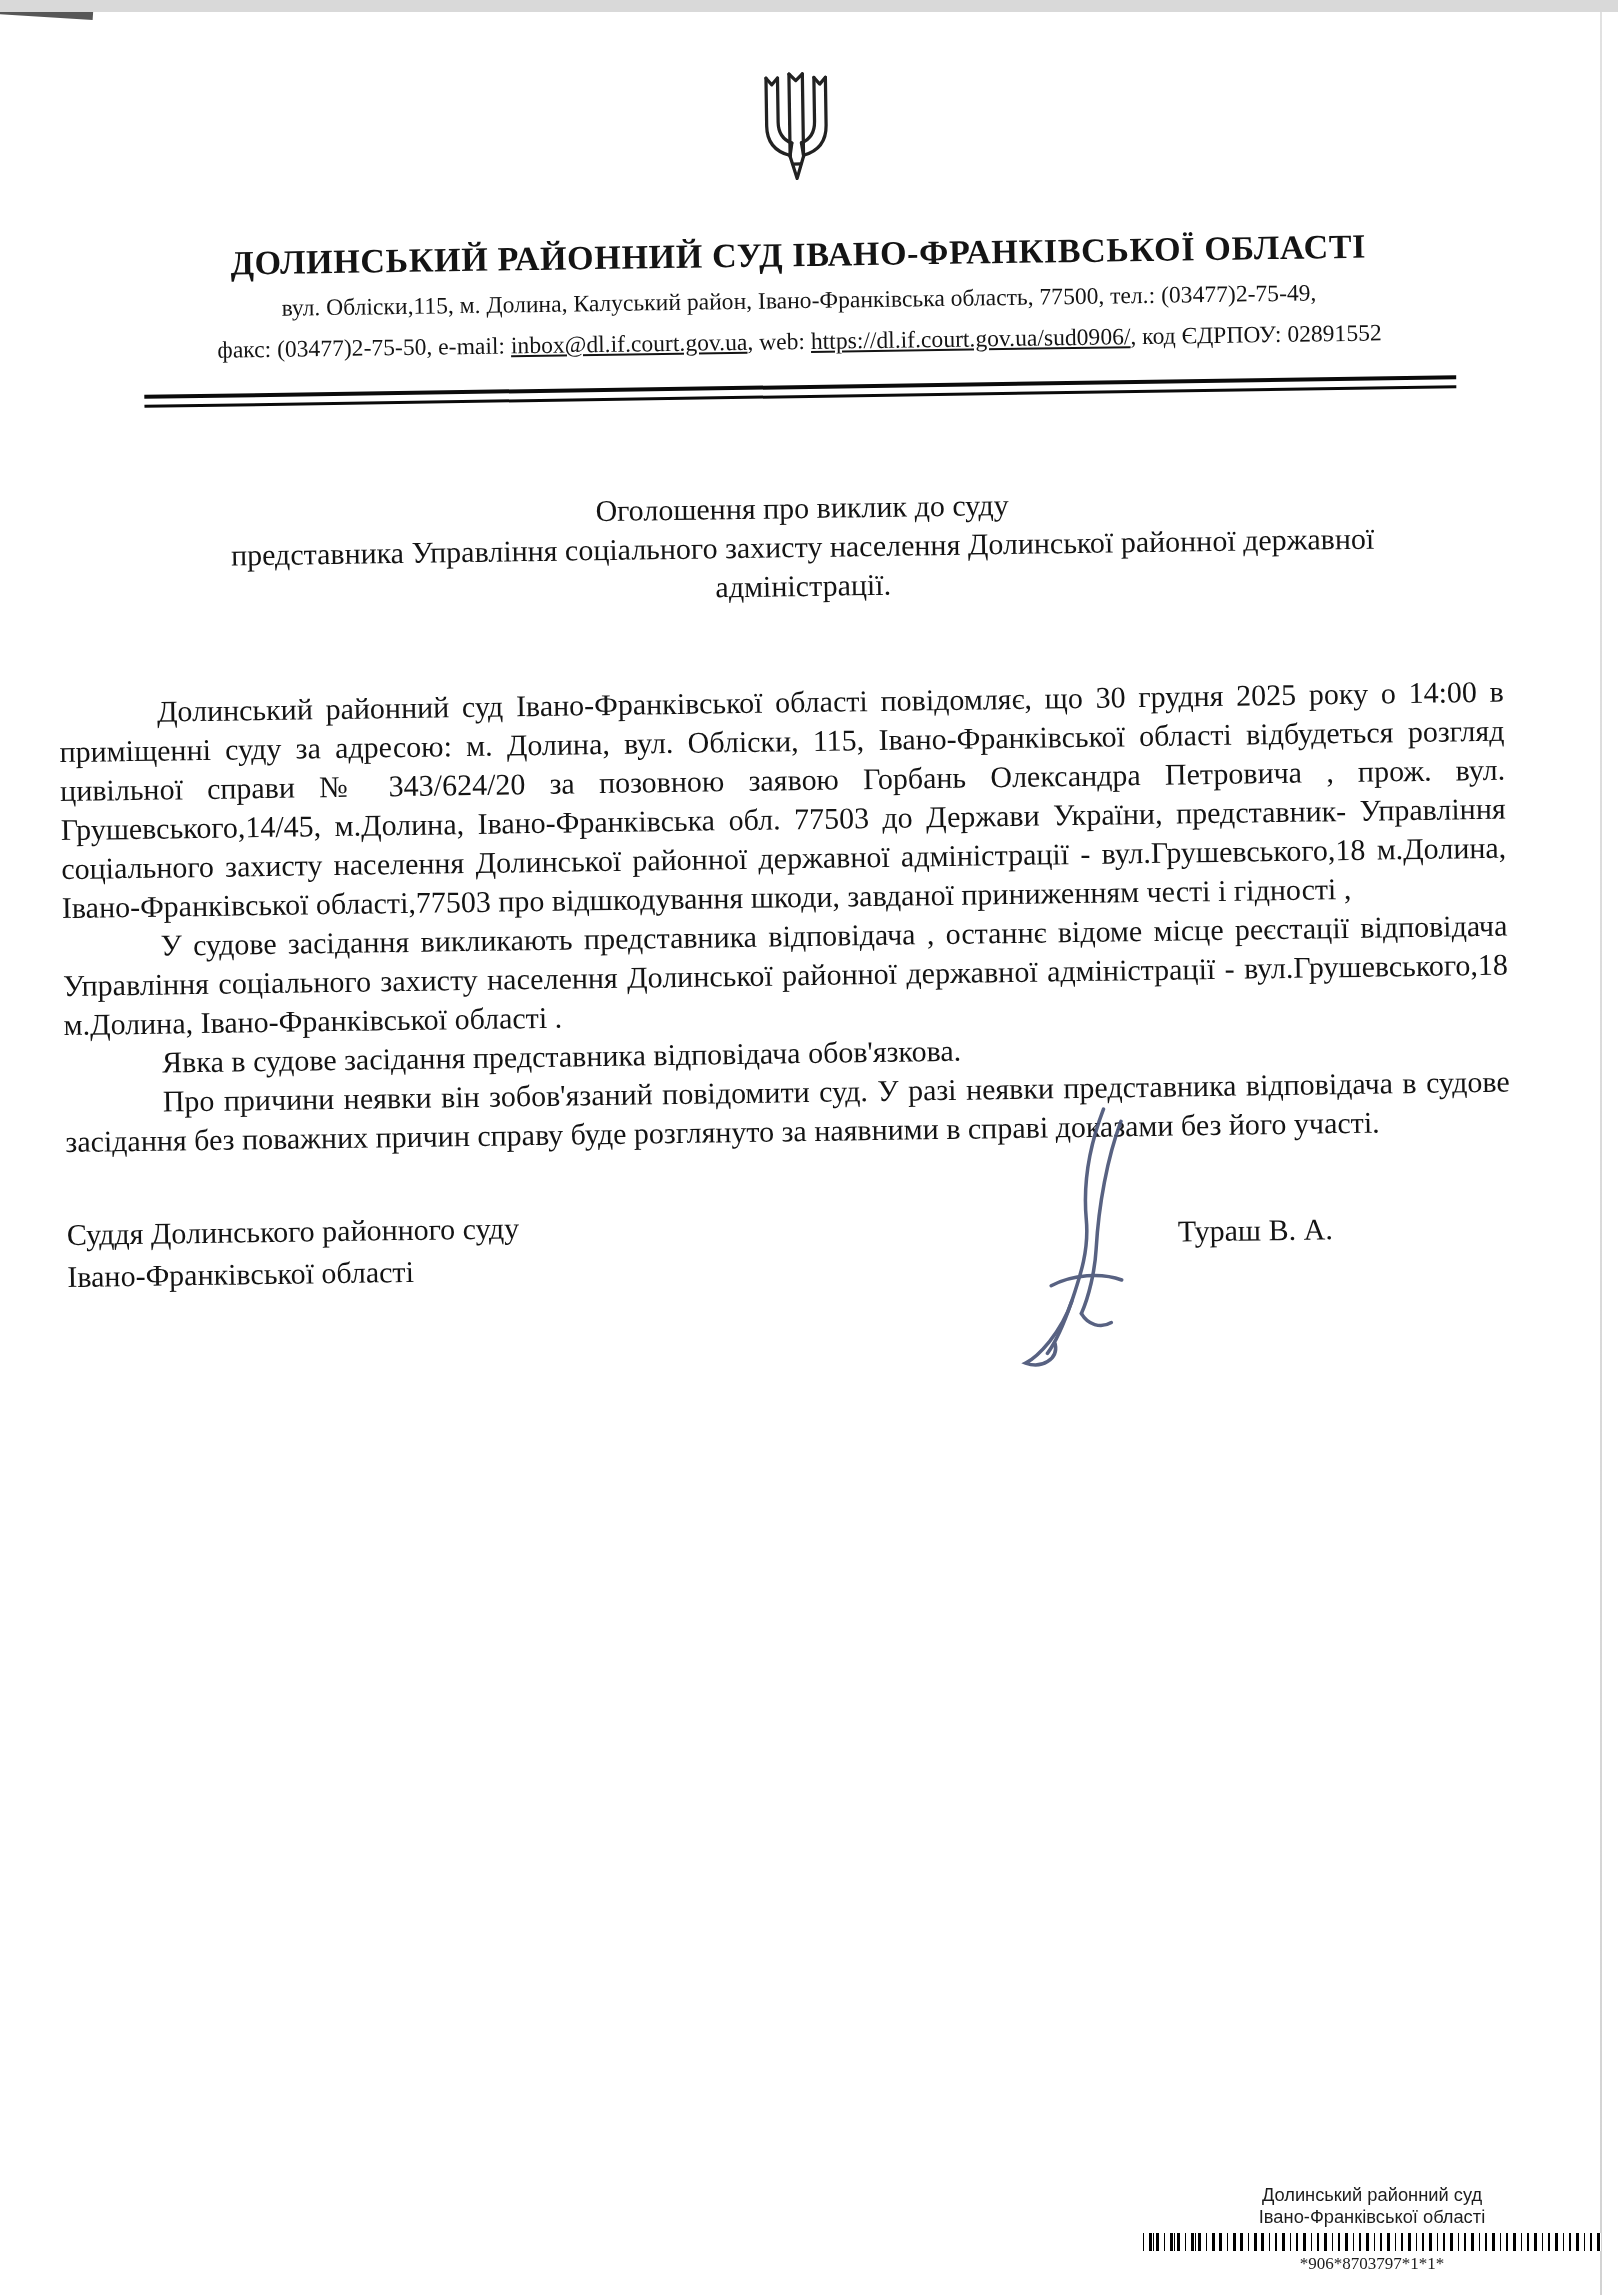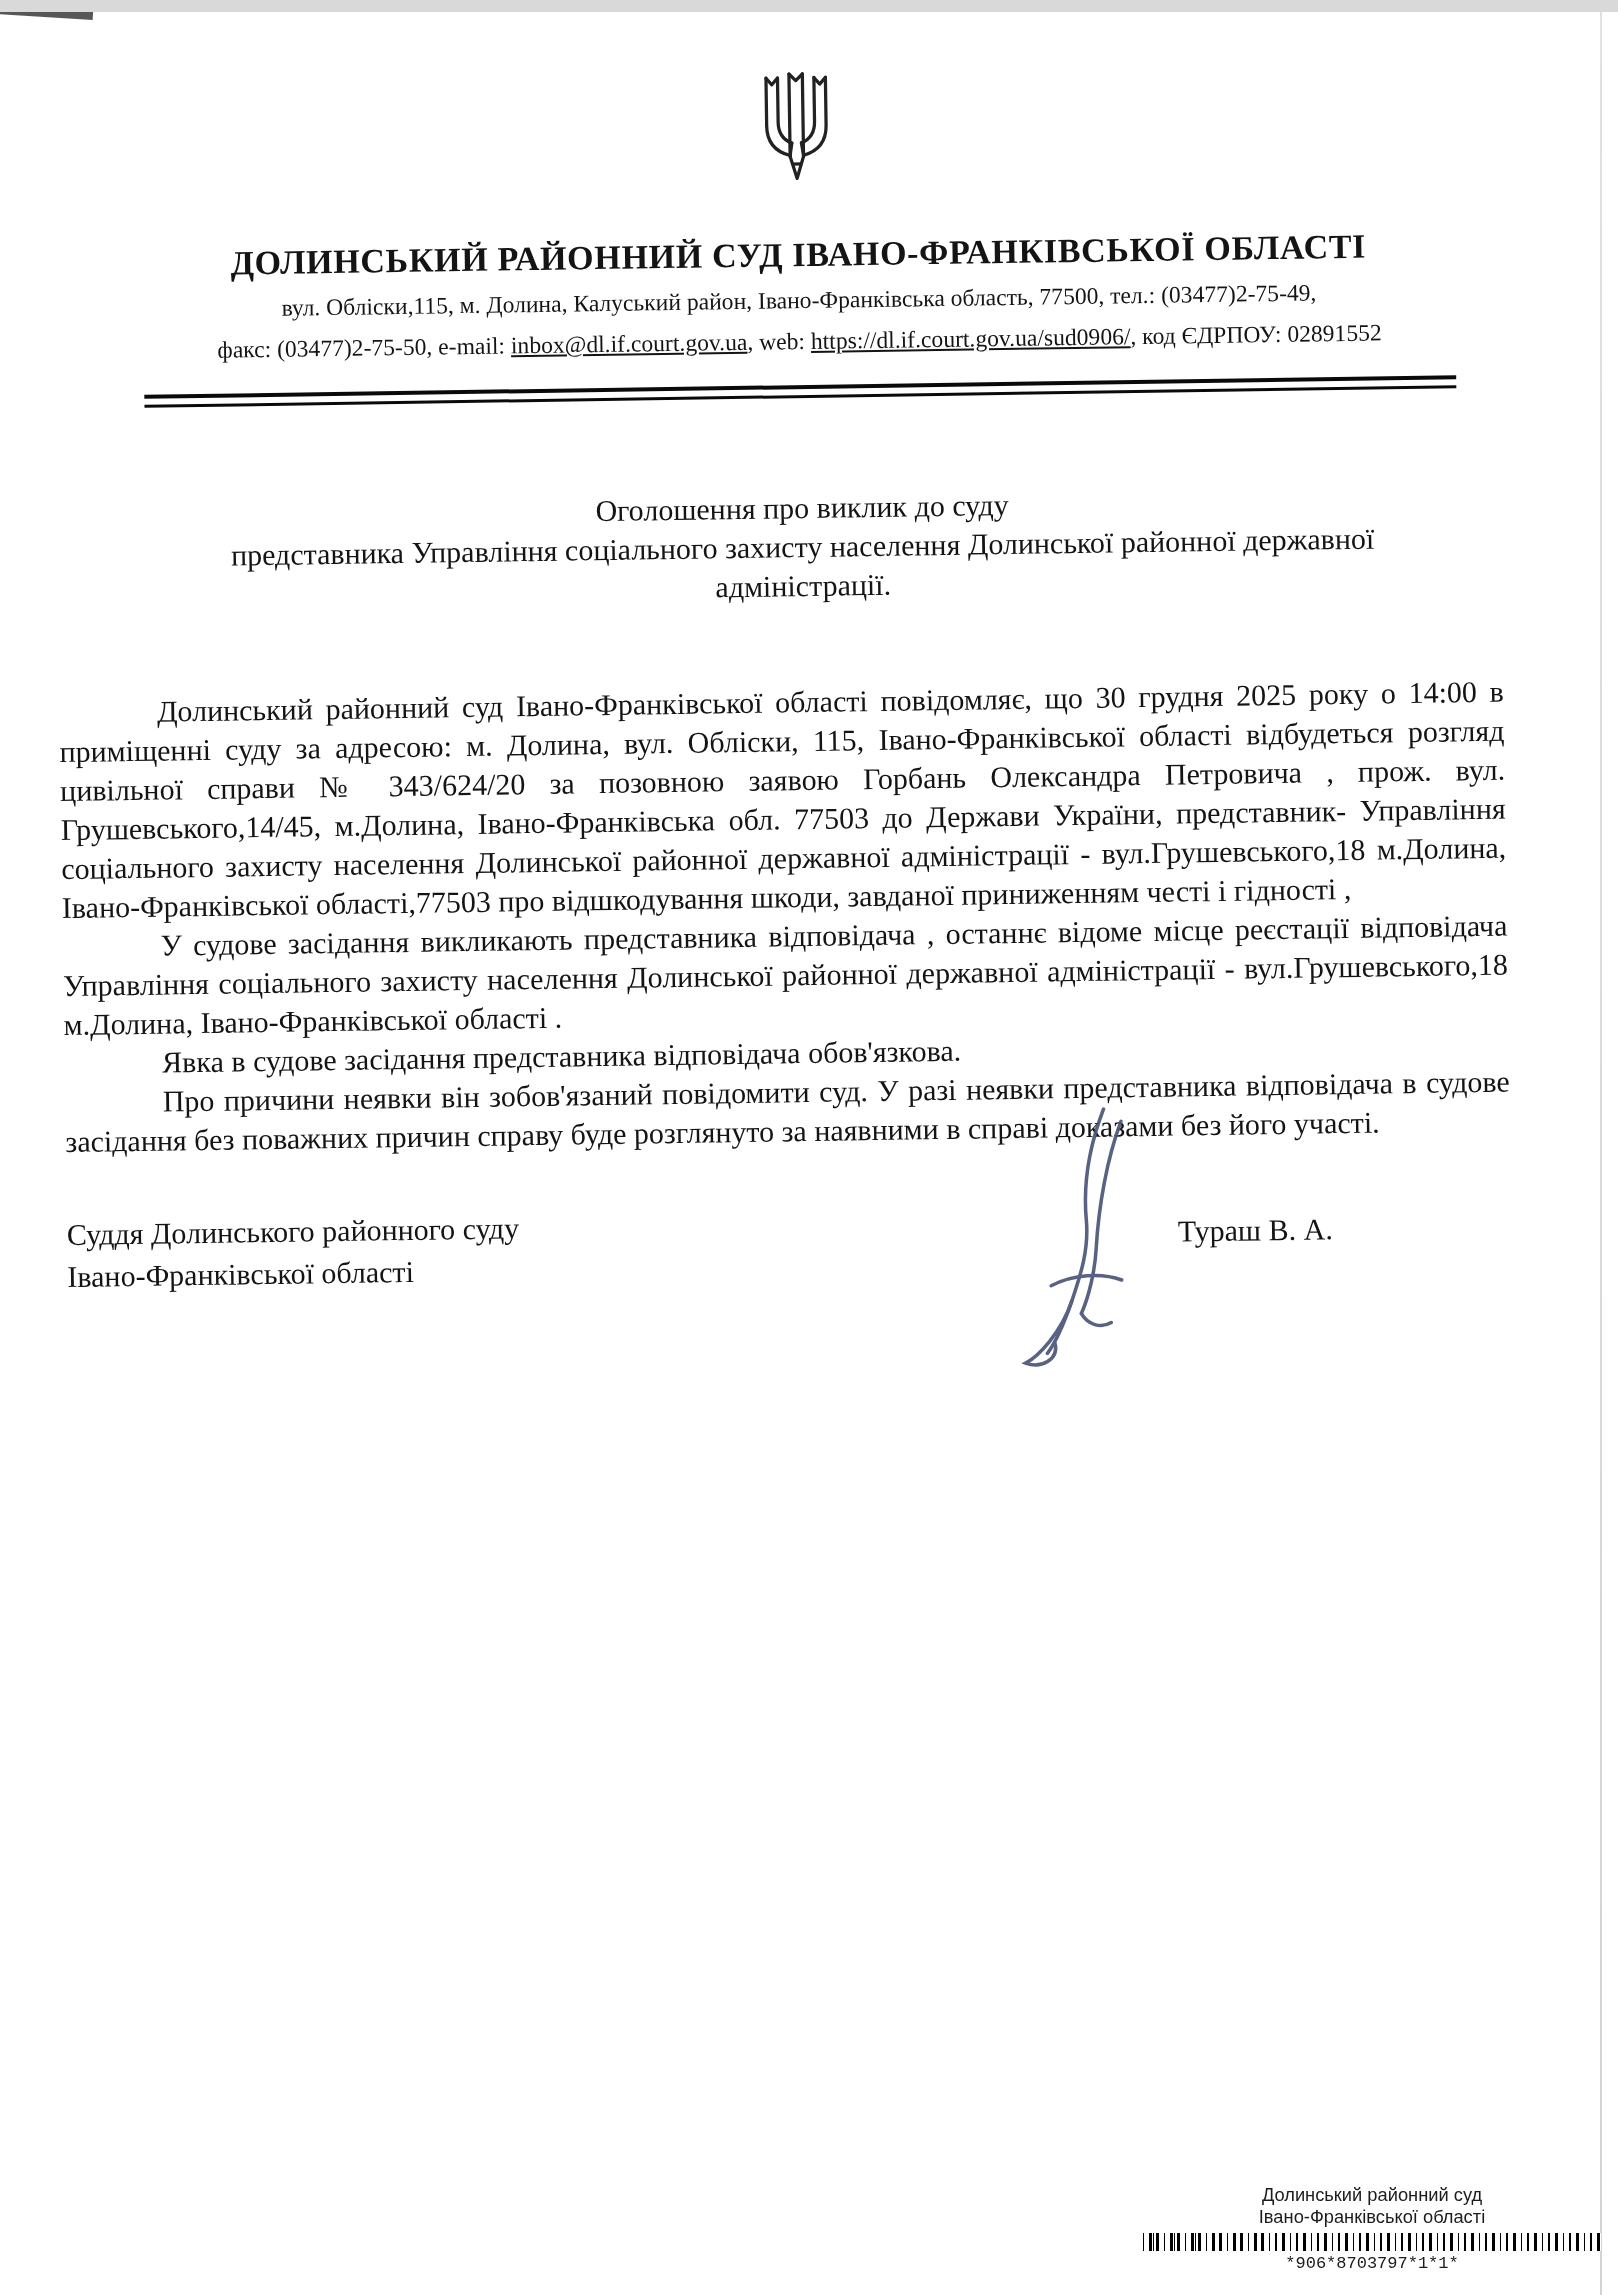--- a/index.html
+++ b/index.html
@@ -94,21 +94,21 @@
     background: repeating-linear-gradient(90deg,
       #000 0 1.3px,  #fff 1.3px 2.6px,
       #000 2.6px 3.3px, #fff 3.3px 5.9px,
       #000 5.9px 8.5px, #fff 8.5px 9.8px,
       #000 9.8px 10.5px, #fff 10.5px 13px,
       #000 13px 15.7px, #fff 15.7px 17.7px,
       #000 17.7px 18.3px, #fff 18.3px 21px);
   }
   .barcode-text {
     margin-top: 1.3px;
-    font-family: Liberation Mono, monospace;
+    font-family: Liberation Serif, serif;
     font-size: 17px;
     text-align: center;
   }
 </style>
 </head>
 <body>
 
 <div class="page">
 
   <div class="artifact-corner"></div>

